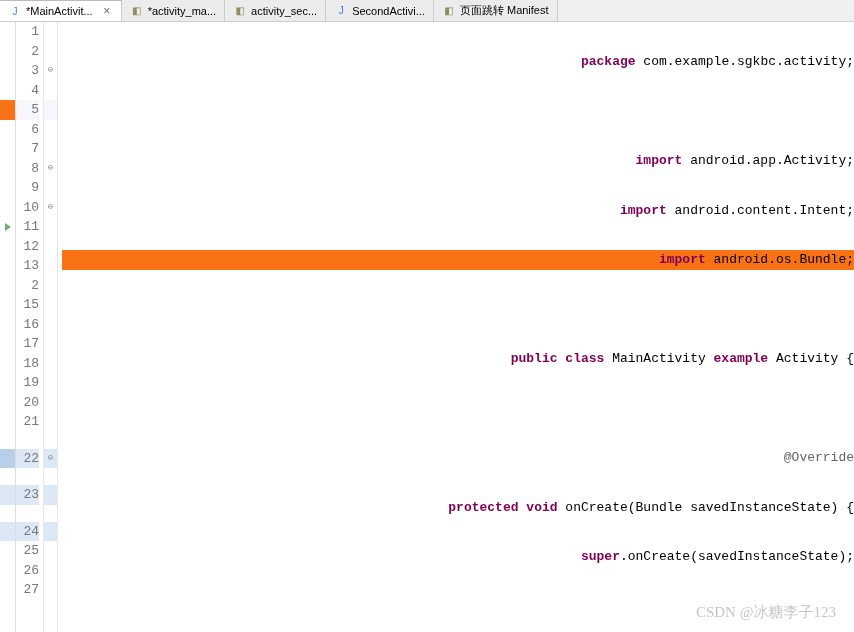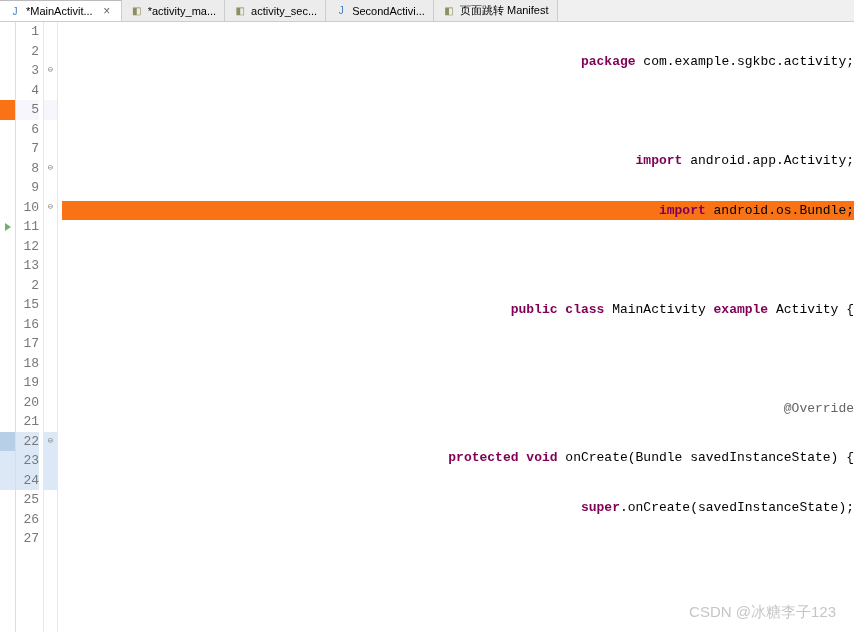--- a/index.html
+++ b/index.html
@@ -96,33 +96,33 @@
       flex: 1;
       padding-left: 4px;
       white-space: pre;
       text-align: right;
     }
     .line {
       height: 19.5px;
       line-height: 19.5px;
     }
     .line.hl-odd { background: #f97316; }
-    .line.hl-blue { background: #e4f0fb; }
+    .line.hl-blue { background: #e4f0fb; margin-top: 17px; }
     .gutter .line.hl-odd { background: #f6f6fc; }
     .gutter .line.hl-blue { background: #dce8f5; }
     .marker-col .line.hl-blue { background: #dce8f5; }
     .fold-col .line.hl-odd { background: #f6f6fc; }
     .fold-col .line.hl-blue { background: #dce8f5; }
     .kw { color: #7f0055; font-weight: bold; }
     .ann { color: #646464; }
     .watermark {
       position: absolute;
       right: 18px;
       bottom: 10px;
-      font-family: Liberation Sans, sans-serif;
+      font-family: Liberation Serif, serif;
       font-size: 15px;
       color: rgba(150,150,150,0.55);
     }
     .marker-tri-green::before {
       content: "";
       display: block;
       width: 0; height: 0;
       border-top: 4px solid transparent;
       border-bottom: 4px solid transparent;
       border-left: 6px solid #70b070;
@@ -243,20 +243,21 @@
       <div class="line hl-blue"></div>
     <div class="line"></div>
       <div class="line"></div>
       <div class="line"></div>
   </div>
 
   <div class="code">
     <div class="line"><span class="kw">package</span><span> com.example.sgkbc.activity;</span></div>
     <div class="line"></div>
     <div class="line"><span class="kw">import</span><span> android.app.Activity;</span></div>
+    <div class="line"><span class="kw">import</span><span> android.content.Intent;</span></div>
     <div class="line hl-odd"><span class="kw">import</span><span> android.os.Bundle;</span></div>
     <div class="line"></div>
     <div class="line"><span class="kw">public</span> <span class="kw">class</span><span> MainActivity </span><span class="kw">example</span><span> Activity {</span></div>
     <div class="line"></div>
     <div class="line"><span class="ann">    @Override</span></div>
     <div class="line"><span>    </span><span class="kw">protected</span> <span class="kw">void</span><span> onCreate(Bundle savedInstanceState) {</span></div>
     <div class="line"><span>        </span><span class="kw">super</span><span>.onCreate(savedInstanceState);</span></div>
     
     
     

